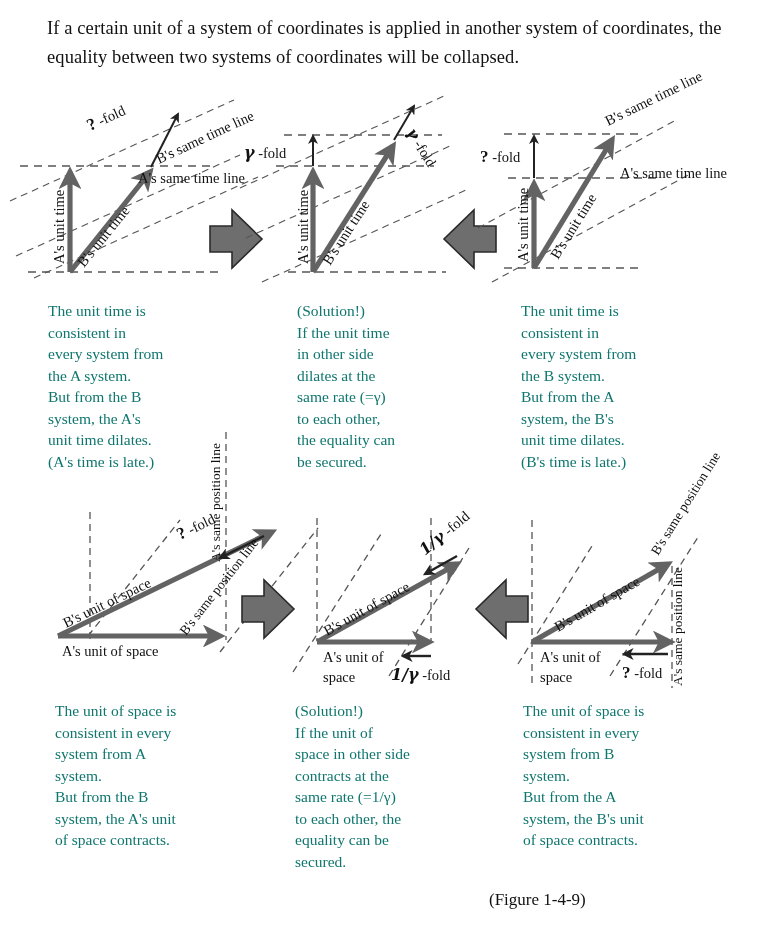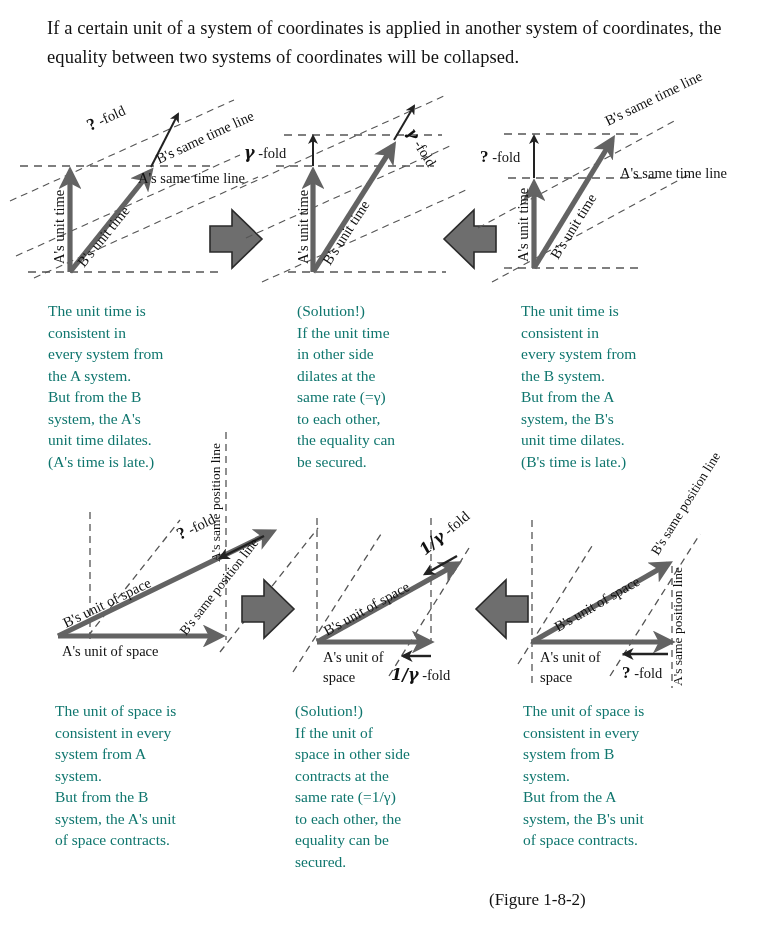--- a/index.html
+++ b/index.html
@@ -268,13 +268,13 @@
 equality can be
 secured.</div>
 <div class="caption" style="left:523px;top:700px;width:215px;">The unit of space is
 consistent in every
 system from B
 system.
 But from the A
 system, the B's unit
 of space contracts.</div>
 
-<div class="figlabel" style="left:489px;top:890px;">(Figure 1-8-2)</div>
+<div class="figlabel" style="left:489px;top:890px;">(Figure 1-4-9)</div>
 
 </body></html>

